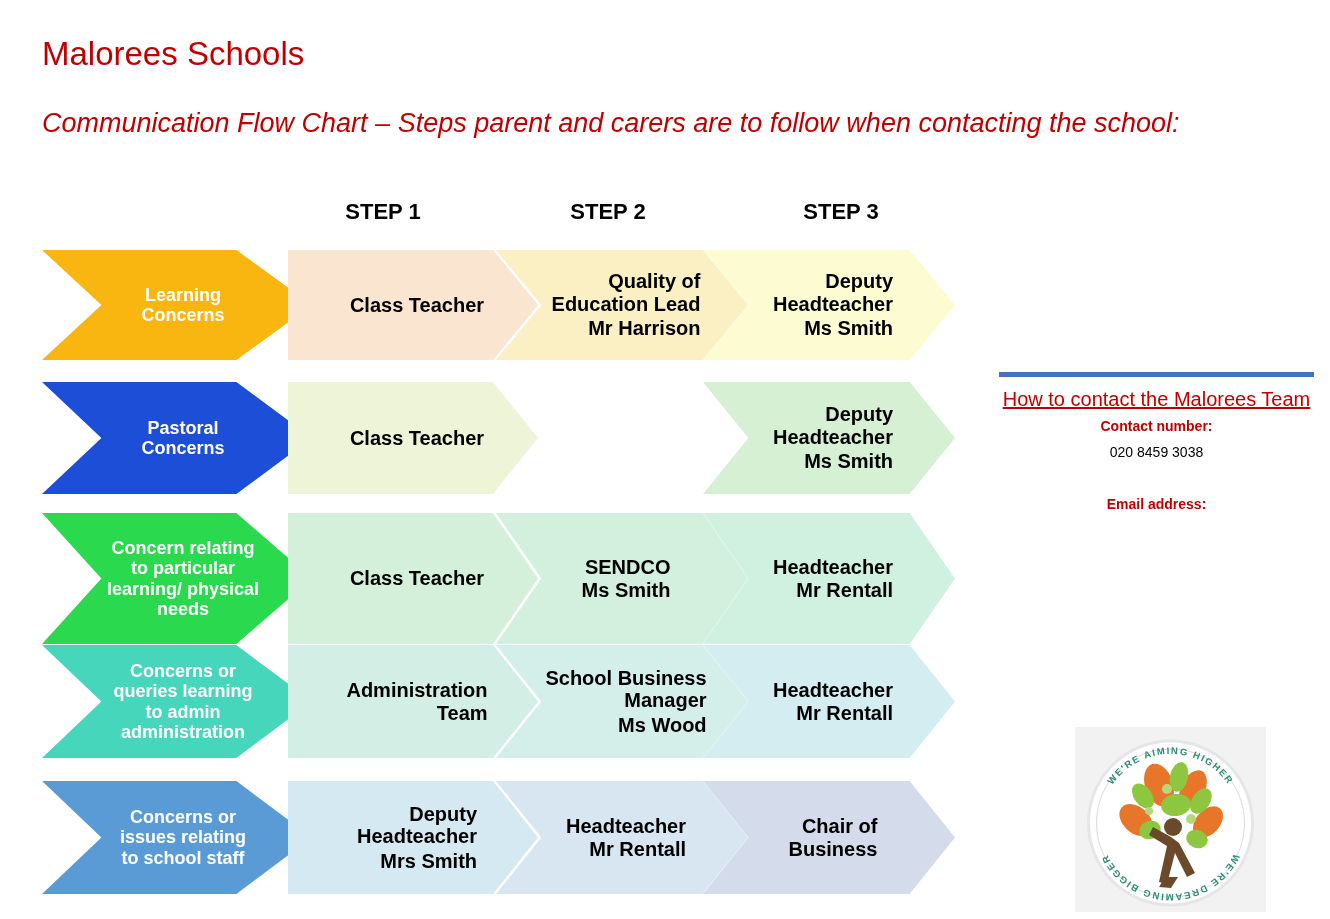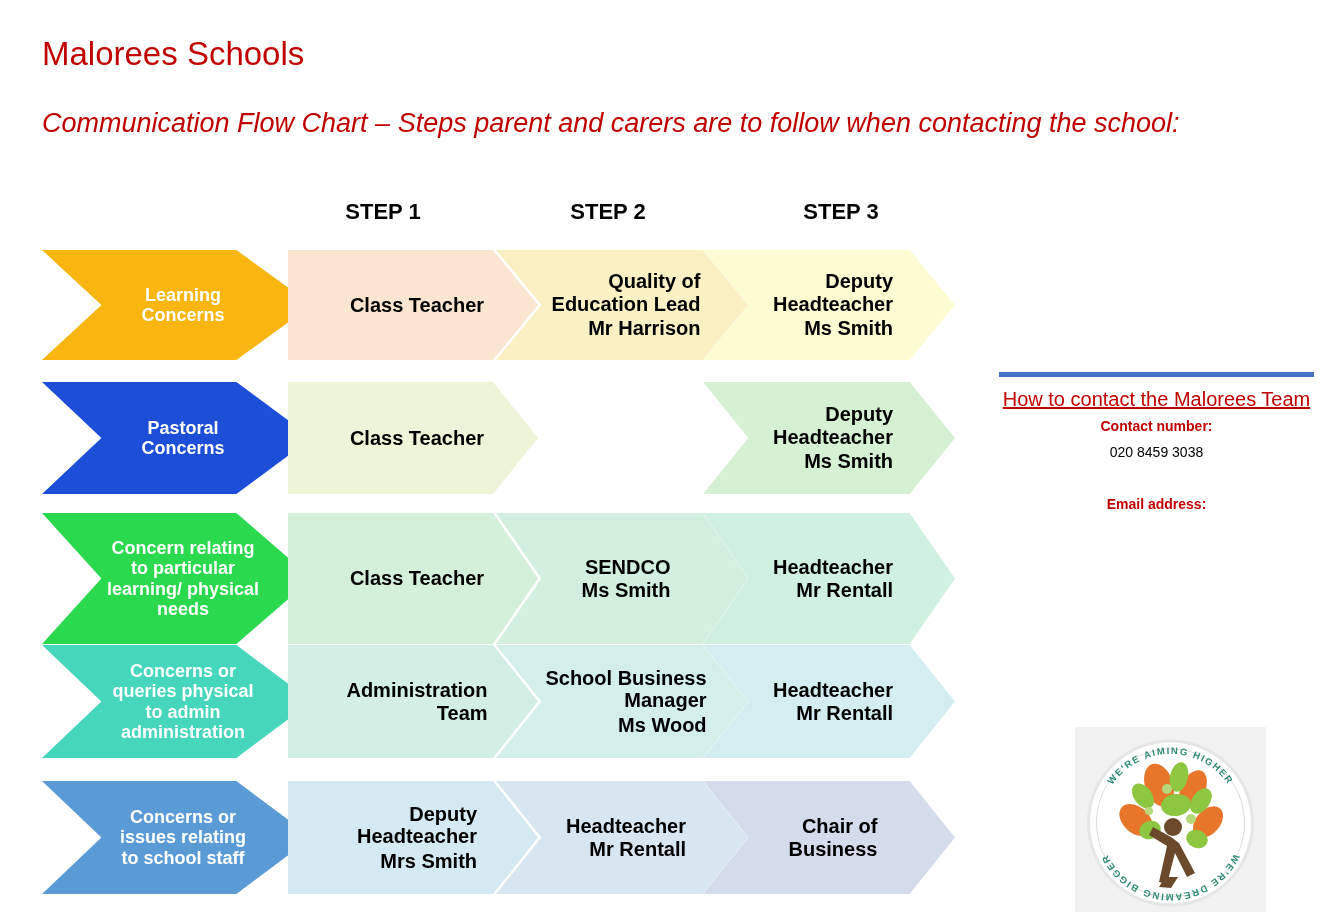--- a/index.html
+++ b/index.html
@@ -164,21 +164,21 @@
           <div class="txt">
             <div>Headteacher</div>
             <div>Mr Rentall</div>
           </div>
         </div>
       </div>
       <div class="row" style="top: 645px; height: 113px; width: 960px;">
         <div class="chev cat" style="left: 42px; width: 270px; background: rgb(69, 214, 187);">
           <div class="txt">
             <div>Concerns or</div>
-            <div>queries physical</div>
+            <div>queries learning</div>
             <div>to admin</div>
             <div>administration</div>
           </div>
         </div>
         <div class="chev step s1" style="left: 288px; width: 250px; background: rgb(211, 238, 228); z-index: 10;">
           <div class="txt">
             <div>Administration</div>
             <div>Team</div>
           </div>
         </div>

